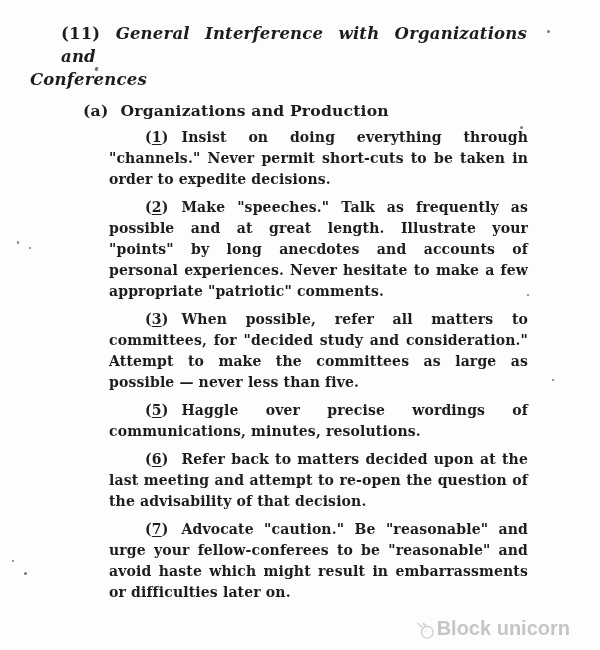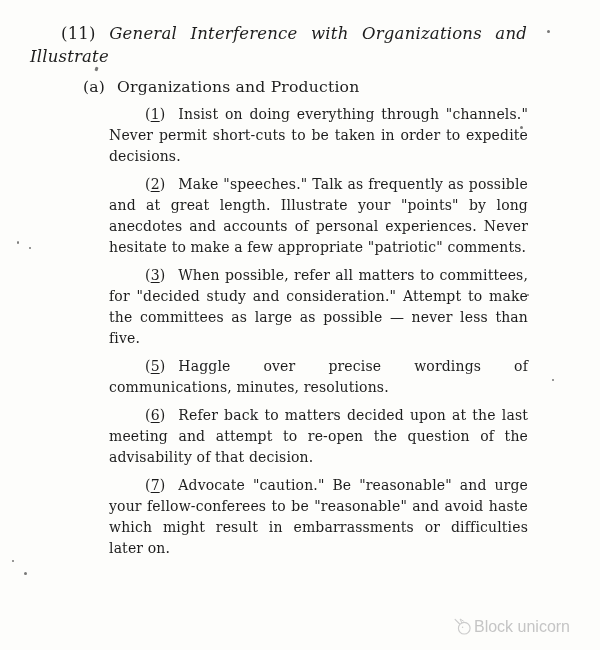--- a/index.html
+++ b/index.html
@@ -7,20 +7,21 @@
     width: 600px; height: 650px;
     background: #fdfdfb;
     font-family: "DejaVu Serif", serif;
     color: #1d1d1d;
   }
   .page {
     position: relative;
     width: 584px; height: 650px;
     overflow: hidden;
     background: #fdfdfb;
+    font-weight: bold;
   }
   .heading {
     margin: 22px 0 0 30px;
     width: 497px;
     font-style: italic;
     font-size: 16.5px;
     line-height: 23px;
     letter-spacing: 0.2px;
   }
   .h-line1 {
@@ -51,24 +52,24 @@
   .item + .item { margin-top: 7px; }
   .inum { margin-right: 13px; }
   .inum u {
     text-decoration: underline;
     text-underline-offset: 2px;
   }
   .watermark {
     position: absolute;
     top: 617px; right: 14px;
     display: flex;
-    align-items: center;
+    align-items: flex-end;
     gap: 1px;
     font-family: "Liberation Sans", sans-serif;
-    font-size: 16px;
+    font-size: 20px;
     color: #c5c5c5;
     user-select: none;
   }
   .watermark svg { display: block; }
   .speck {
     position: absolute;
     background: #4a4a4a;
     border-radius: 50%;
     opacity: 0.75;
   }
@@ -76,21 +77,21 @@
 </head>
 <body>
 
 <div class="page">
 
   <div class="heading">
     <div class="h-line1">
       <span class="h-num">(11)</span>
       <span class="h-rest">General Interference with Organizations and</span>
     </div>
-    <div class="h-line2">Illustrate</div>
+    <div class="h-line2">Conferences</div>
   </div>
 
   <div class="subheading">
     <span class="sub-label">(a)</span><span>Organizations and Production</span>
   </div>
 
   <p class="item">
     <span class="inum">(<u>1</u>)</span><span>Insist on doing everything through "channels." Never permit short-cuts to be taken in order to expedite decisions.</span>
   </p>
 

